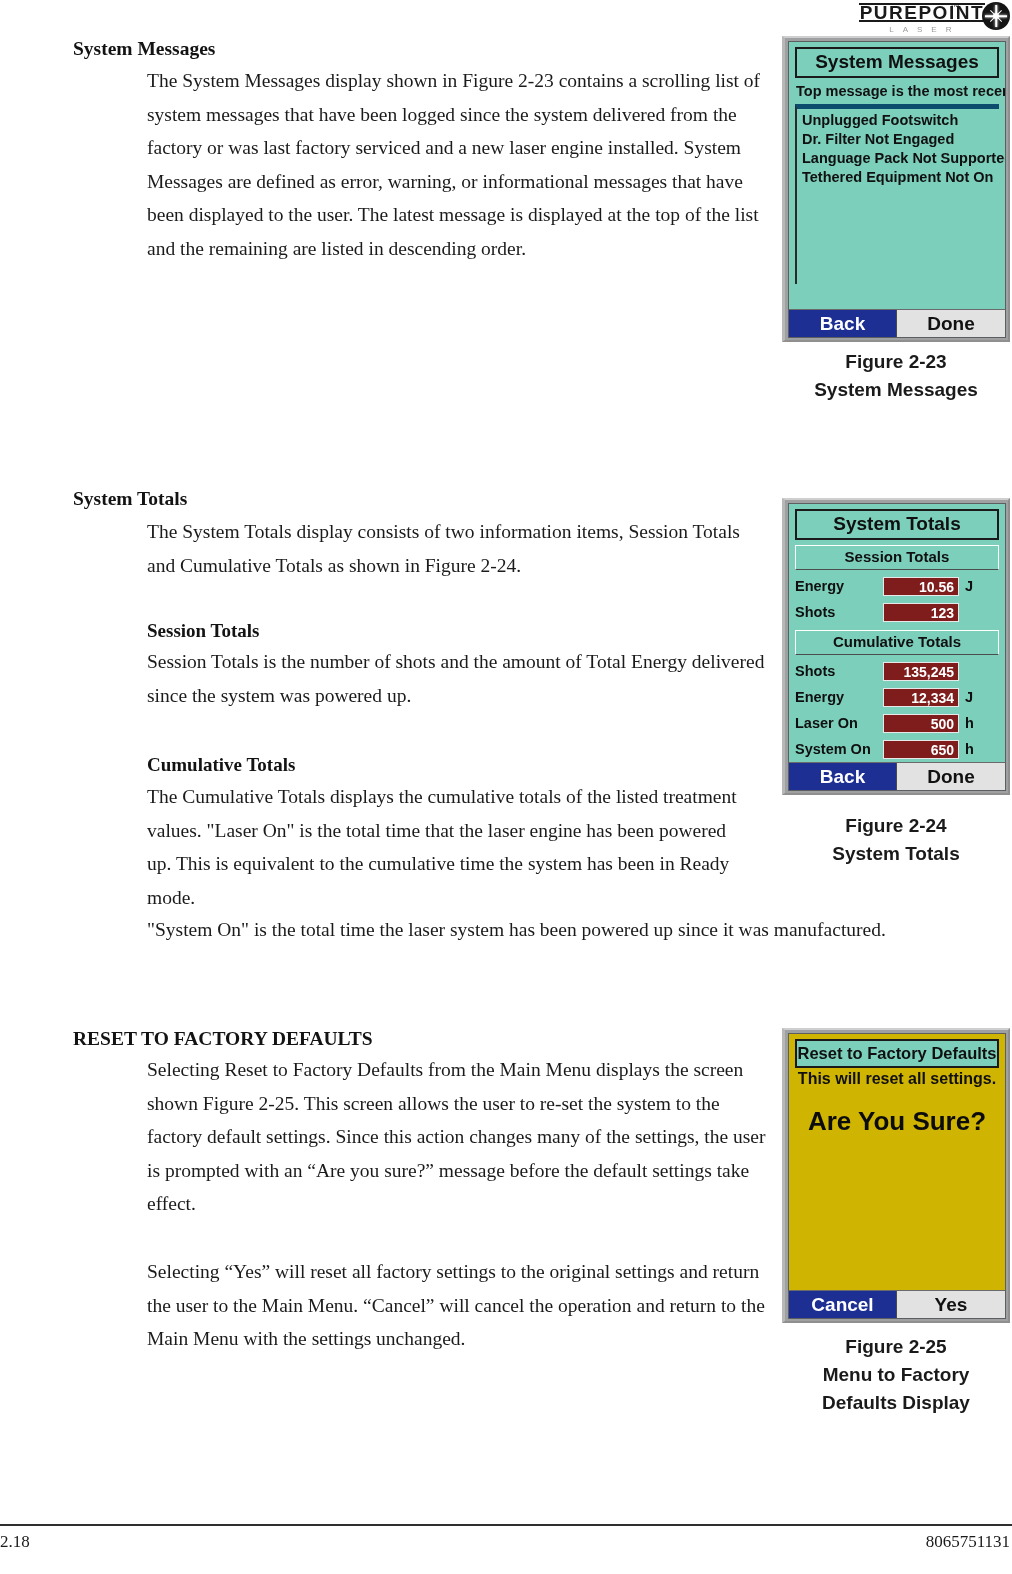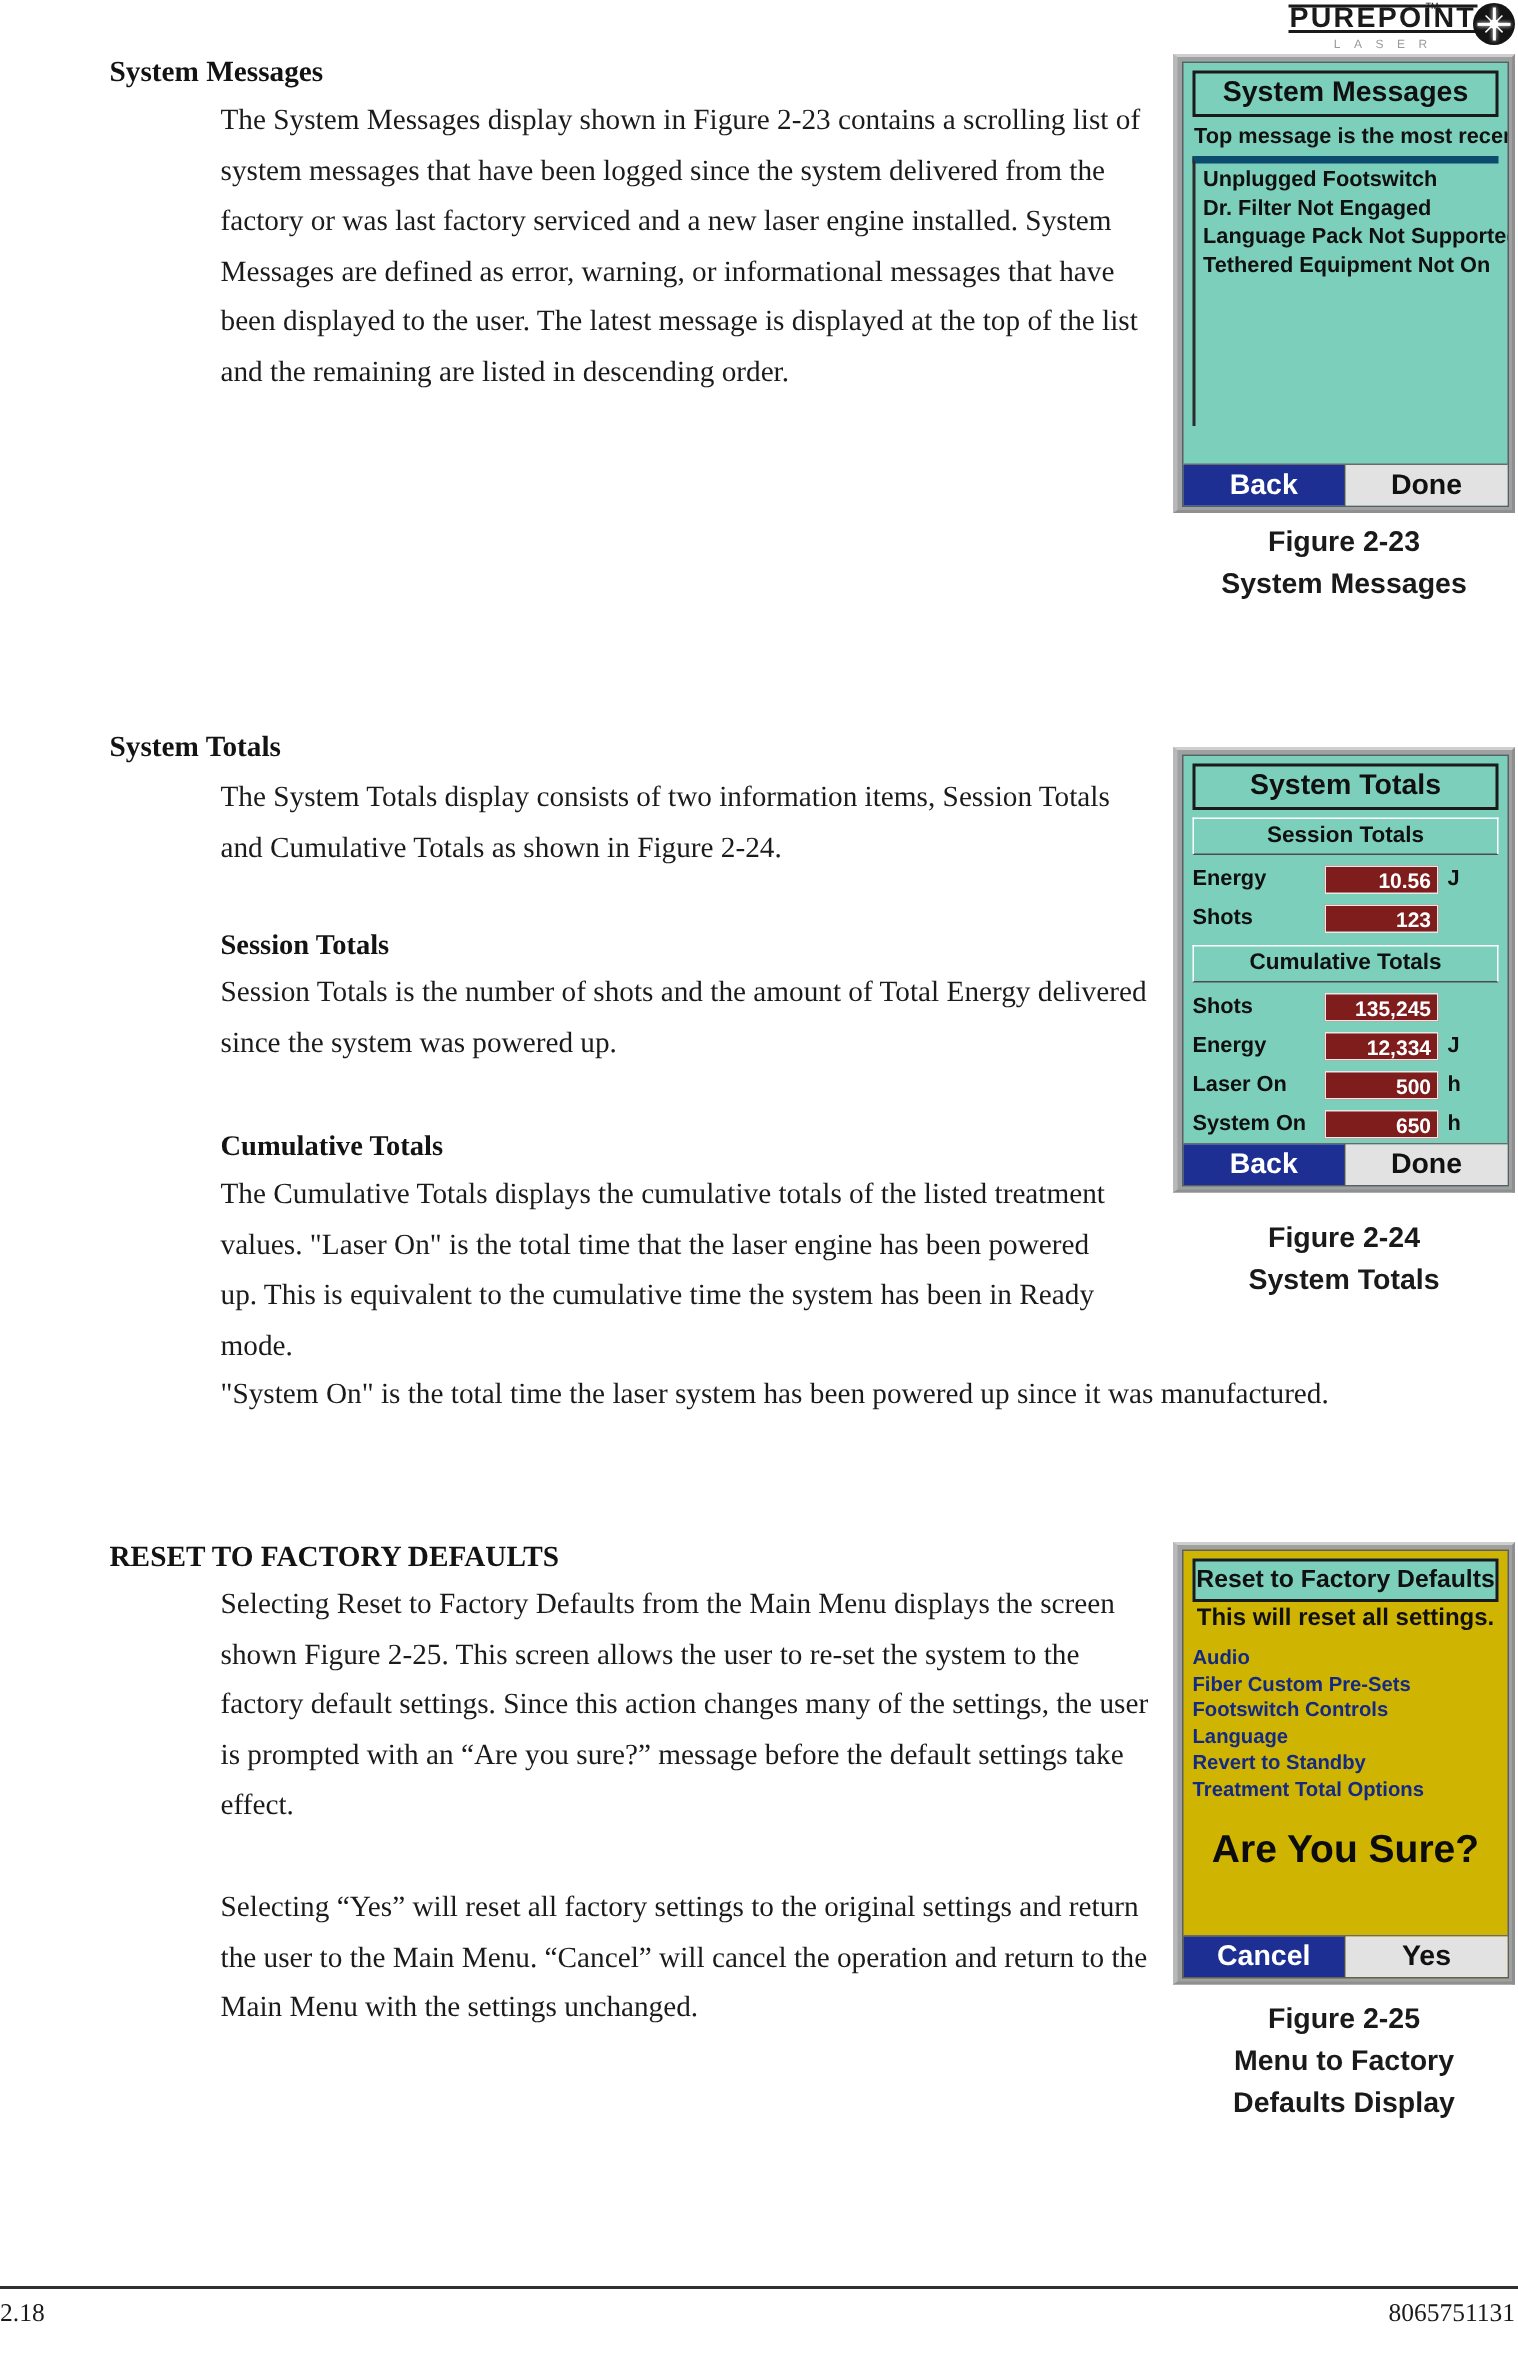--- a/index.html
+++ b/index.html
@@ -472,28 +472,20 @@
 
 <div class="body-para" style="left:147px; top:1053px; width:620px;">Selecting Reset to Factory Defaults from the Main Menu displays the screen shown Figure 2-25. This screen allows the user to re-set the system to the factory default settings. Since this action changes many of the settings, the user is prompted with an “Are you sure?” message before the default settings take effect.</div>
 
 <div class="body-para" style="left:147px; top:1255px; width:620px;">Selecting “Yes” will reset all factory settings to the original settings and return the user to the Main Menu. “Cancel” will cancel the operation and return to the Main Menu with the settings unchanged.</div>
 
 <div class="lcd-figure" id="fig-reset-defaults" style="left:782px; top:1028px; width:228px; height:295px;">
   <div class="lcd-inner">
     <div class="lcd-body">
       <div class="lcd-title">Reset to Factory Defaults</div>
       <div class="attention-sub">This will reset all settings.</div>
-      <div>
-        <div class="reset-item">Audio</div>
-        <div class="reset-item">Fiber Custom Pre-Sets</div>
-        <div class="reset-item">Footswitch Controls</div>
-        <div class="reset-item">Language</div>
-        <div class="reset-item">Revert to Standby</div>
-        <div class="reset-item">Treatment Total Options</div>
-      </div>
       <div class="are-you-sure">Are You Sure?</div>
     </div>
     <div class="lcd-buttonbar">
       <div class="lcd-btn primary">Cancel</div>
       <div class="lcd-btn secondary">Yes</div>
     </div>
   </div>
 </div>
 
 <div class="fig-caption" style="left:780px; top:1333px;">

